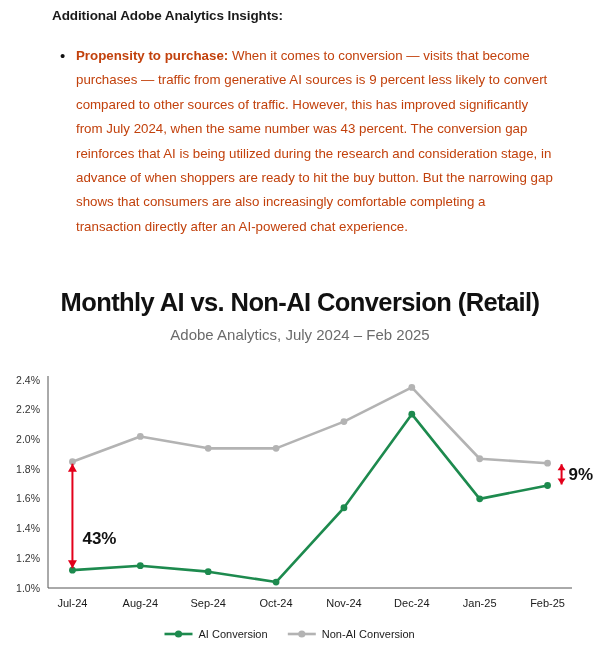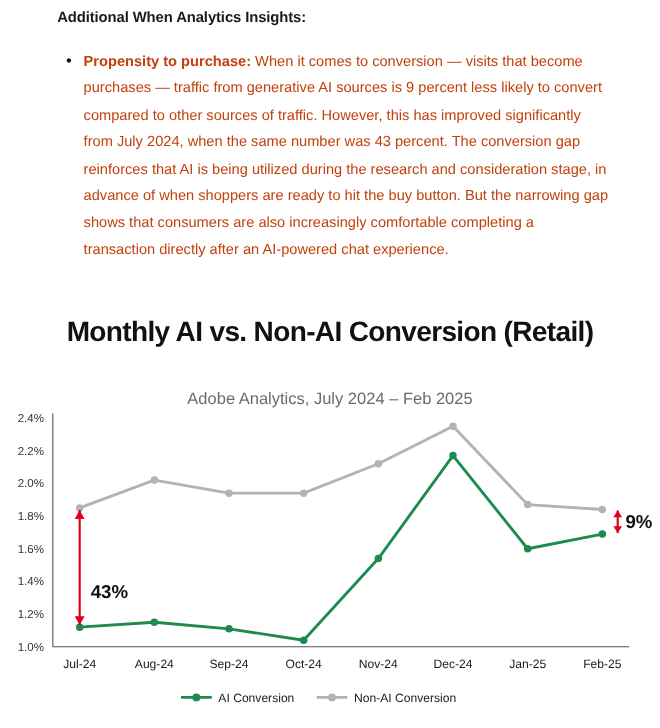--- a/index.html
+++ b/index.html
@@ -68,21 +68,20 @@
     letter-spacing: -0.6px;
   }
   .chart-subtitle {
     position: absolute;
     left: 0;
     top: 326px;
     width: 600px;
     text-align: center;
     font-size: 15px;
     color: #6b6b6b;
-    margin-top: 28px;
   }
   .plot-wrap {
     position: absolute;
     left: 0;
     top: 366px;
     width: 600px;
     height: 296px;
   }
   svg.chart {
     display: block;
@@ -106,21 +105,21 @@
     font-size: 11px;
     fill: #1a1a1a;
     font-family: "Liberation Sans", sans-serif;
   }
 </style>
 </head>
 <body>
 
 <div class="page">
 
-  <div class="intro-heading">Additional When Analytics Insights:</div>
+  <div class="intro-heading">Additional Adobe Analytics Insights:</div>
 
   <div class="bullet-block">
     <div class="bullet-row">
       <div class="bullet-dot">•</div>
       <div class="bullet-text"><b>Propensity to purchase:</b><span> When it comes to conversion — visits that become purchases — traffic from generative AI sources is 9 percent less likely to convert compared to other sources of traffic. However, this has improved significantly from July 2024, when the same number was 43 percent. The conversion gap reinforces that AI is being utilized during the research and consideration stage, in advance of when shoppers are ready to hit the buy button. But the narrowing gap shows that consumers are also increasingly comfortable completing a transaction directly after an AI-powered chat experience.</span></div>
     </div>
   </div>
 
   <div class="chart-title">Monthly AI vs. Non-AI Conversion (Retail)</div>
   <div class="chart-subtitle">Adobe Analytics, July 2024 – Feb 2025</div>

